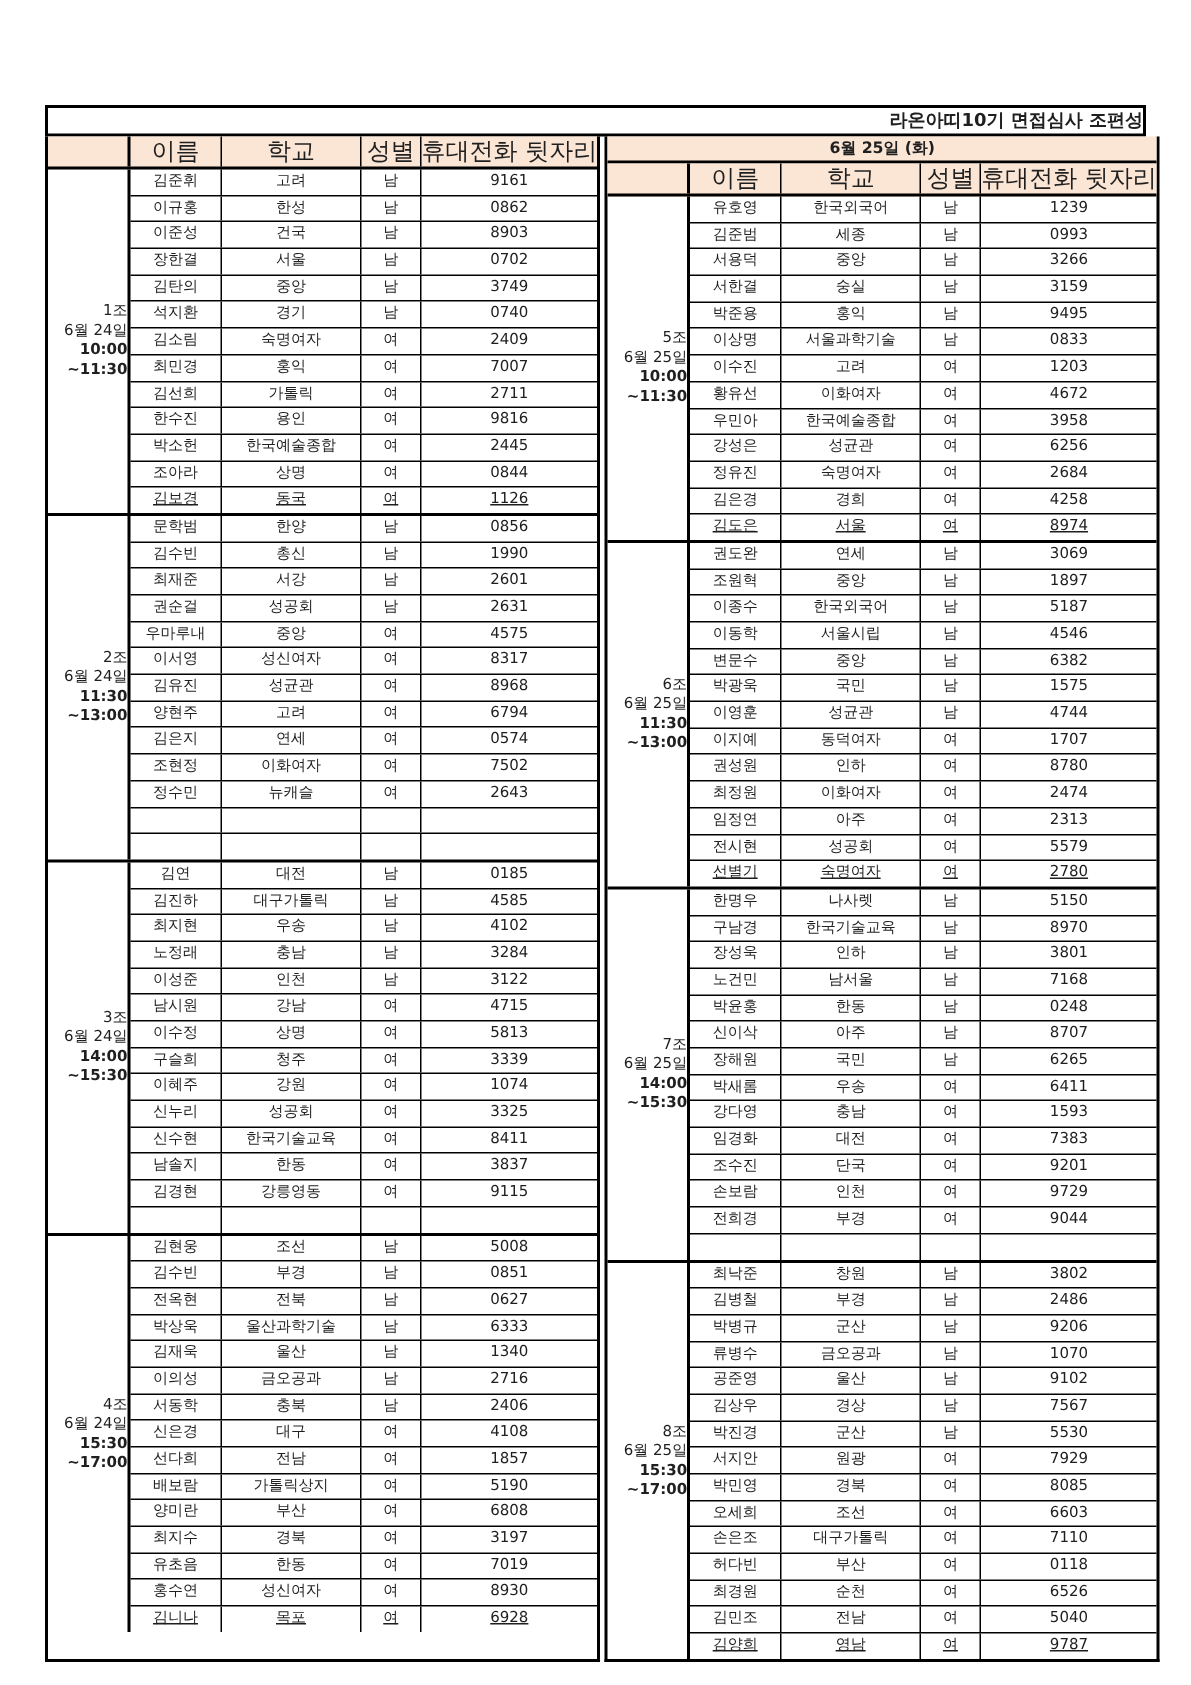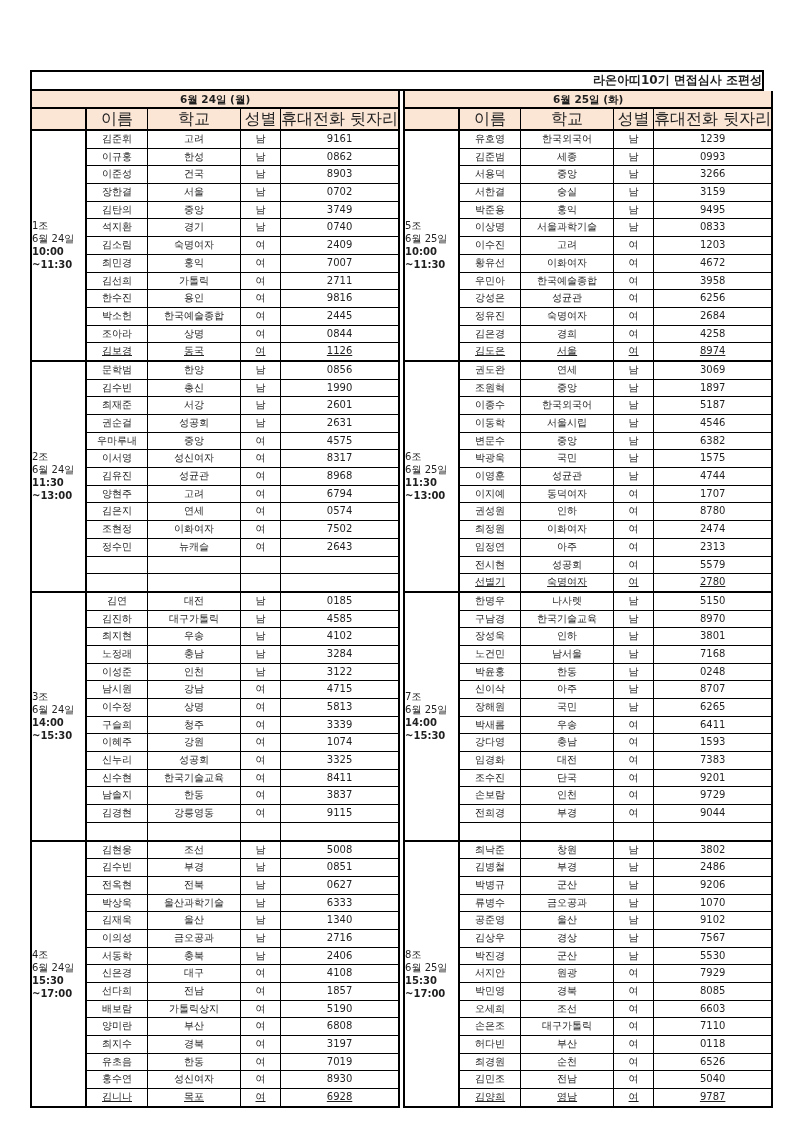--- a/index.html
+++ b/index.html
@@ -32,37 +32,36 @@
   .c{ text-align:center; overflow:hidden; white-space:nowrap; box-sizing:border-box; }
   .c-group { width:55px; border-right:2px solid var(--line); }
   .c-name  { width:61px; border-right:1px solid var(--line); }
   .c-school{ width:93px; border-right:1px solid var(--line); }
   .c-gender{ width:40px; border-right:1px solid var(--line); }
   .c-phone { flex:1; }
   .group-block{ display:flex; border-bottom:2px solid var(--line); }
   .group-block:last-child{ border-bottom:none; }
   .group-label{
     width:55px; border-right:2px solid var(--line); box-sizing:border-box;
-    display:flex; flex-direction:column; justify-content:center; align-items:flex-start;
+    display:flex; flex-direction:column; justify-content:center; align-items:flex-end;
     font-size:10px; line-height:13px;
   }
   .group-label .time{ font-weight:bold; }
   .rows{ flex:1; display:flex; flex-direction:column; }
   .row{ display:flex; height:16.7px; border-bottom:1px solid var(--line); }
   .row:last-child{ border-bottom:none;text-decoration:underline; }
   .row .c{ font-size:10px; line-height:16.5px; }
 </style>
 </head>
 <body>
 
 <div class="table">
   <div class="title-row">라온아띠10기 면접심사 조편성</div>
   <div class="halves">
     <div class="half">
-      <div class="date-row">6월 24일 (월)</div>
       <div class="header-row">
           <div class="c c-group"></div>
           <div class="c c-name">이름</div>
           <div class="c c-school">학교</div>
           <div class="c c-gender">성별</div>
           <div class="c c-phone">휴대전화 뒷자리</div>
         </div>
       <div class="groups">
           <div class="group-block">
             <div class="group-label">

